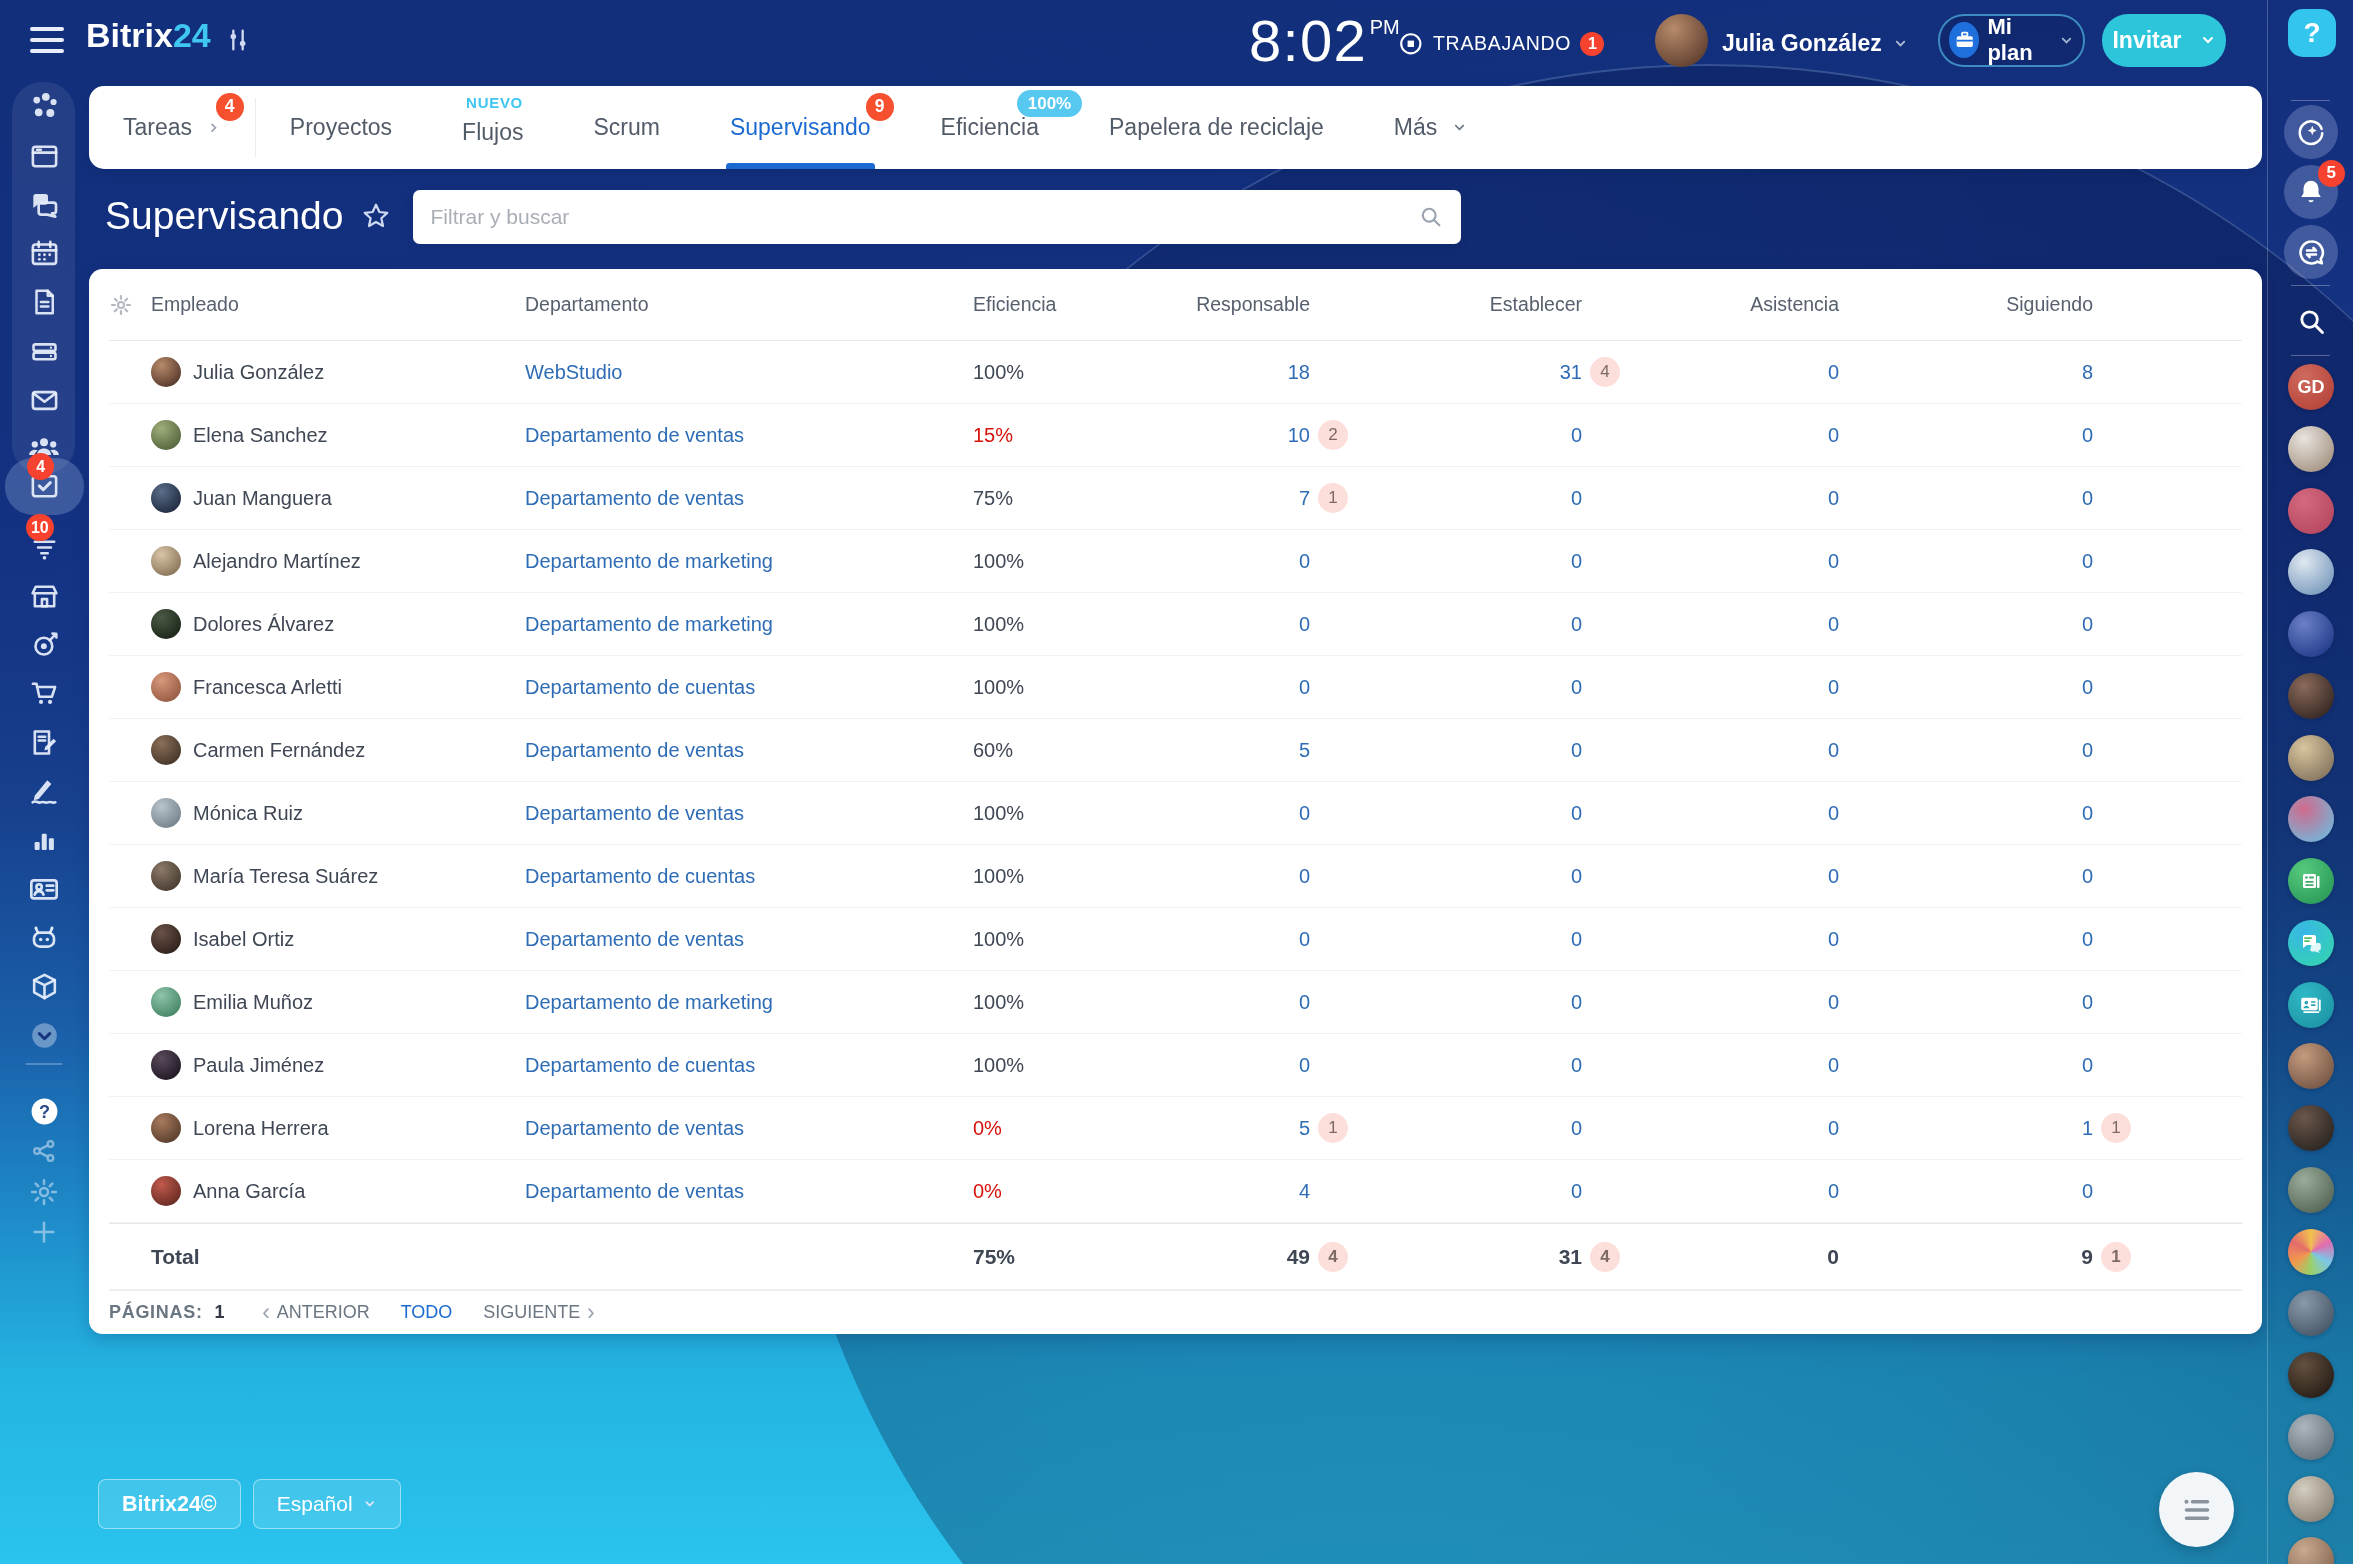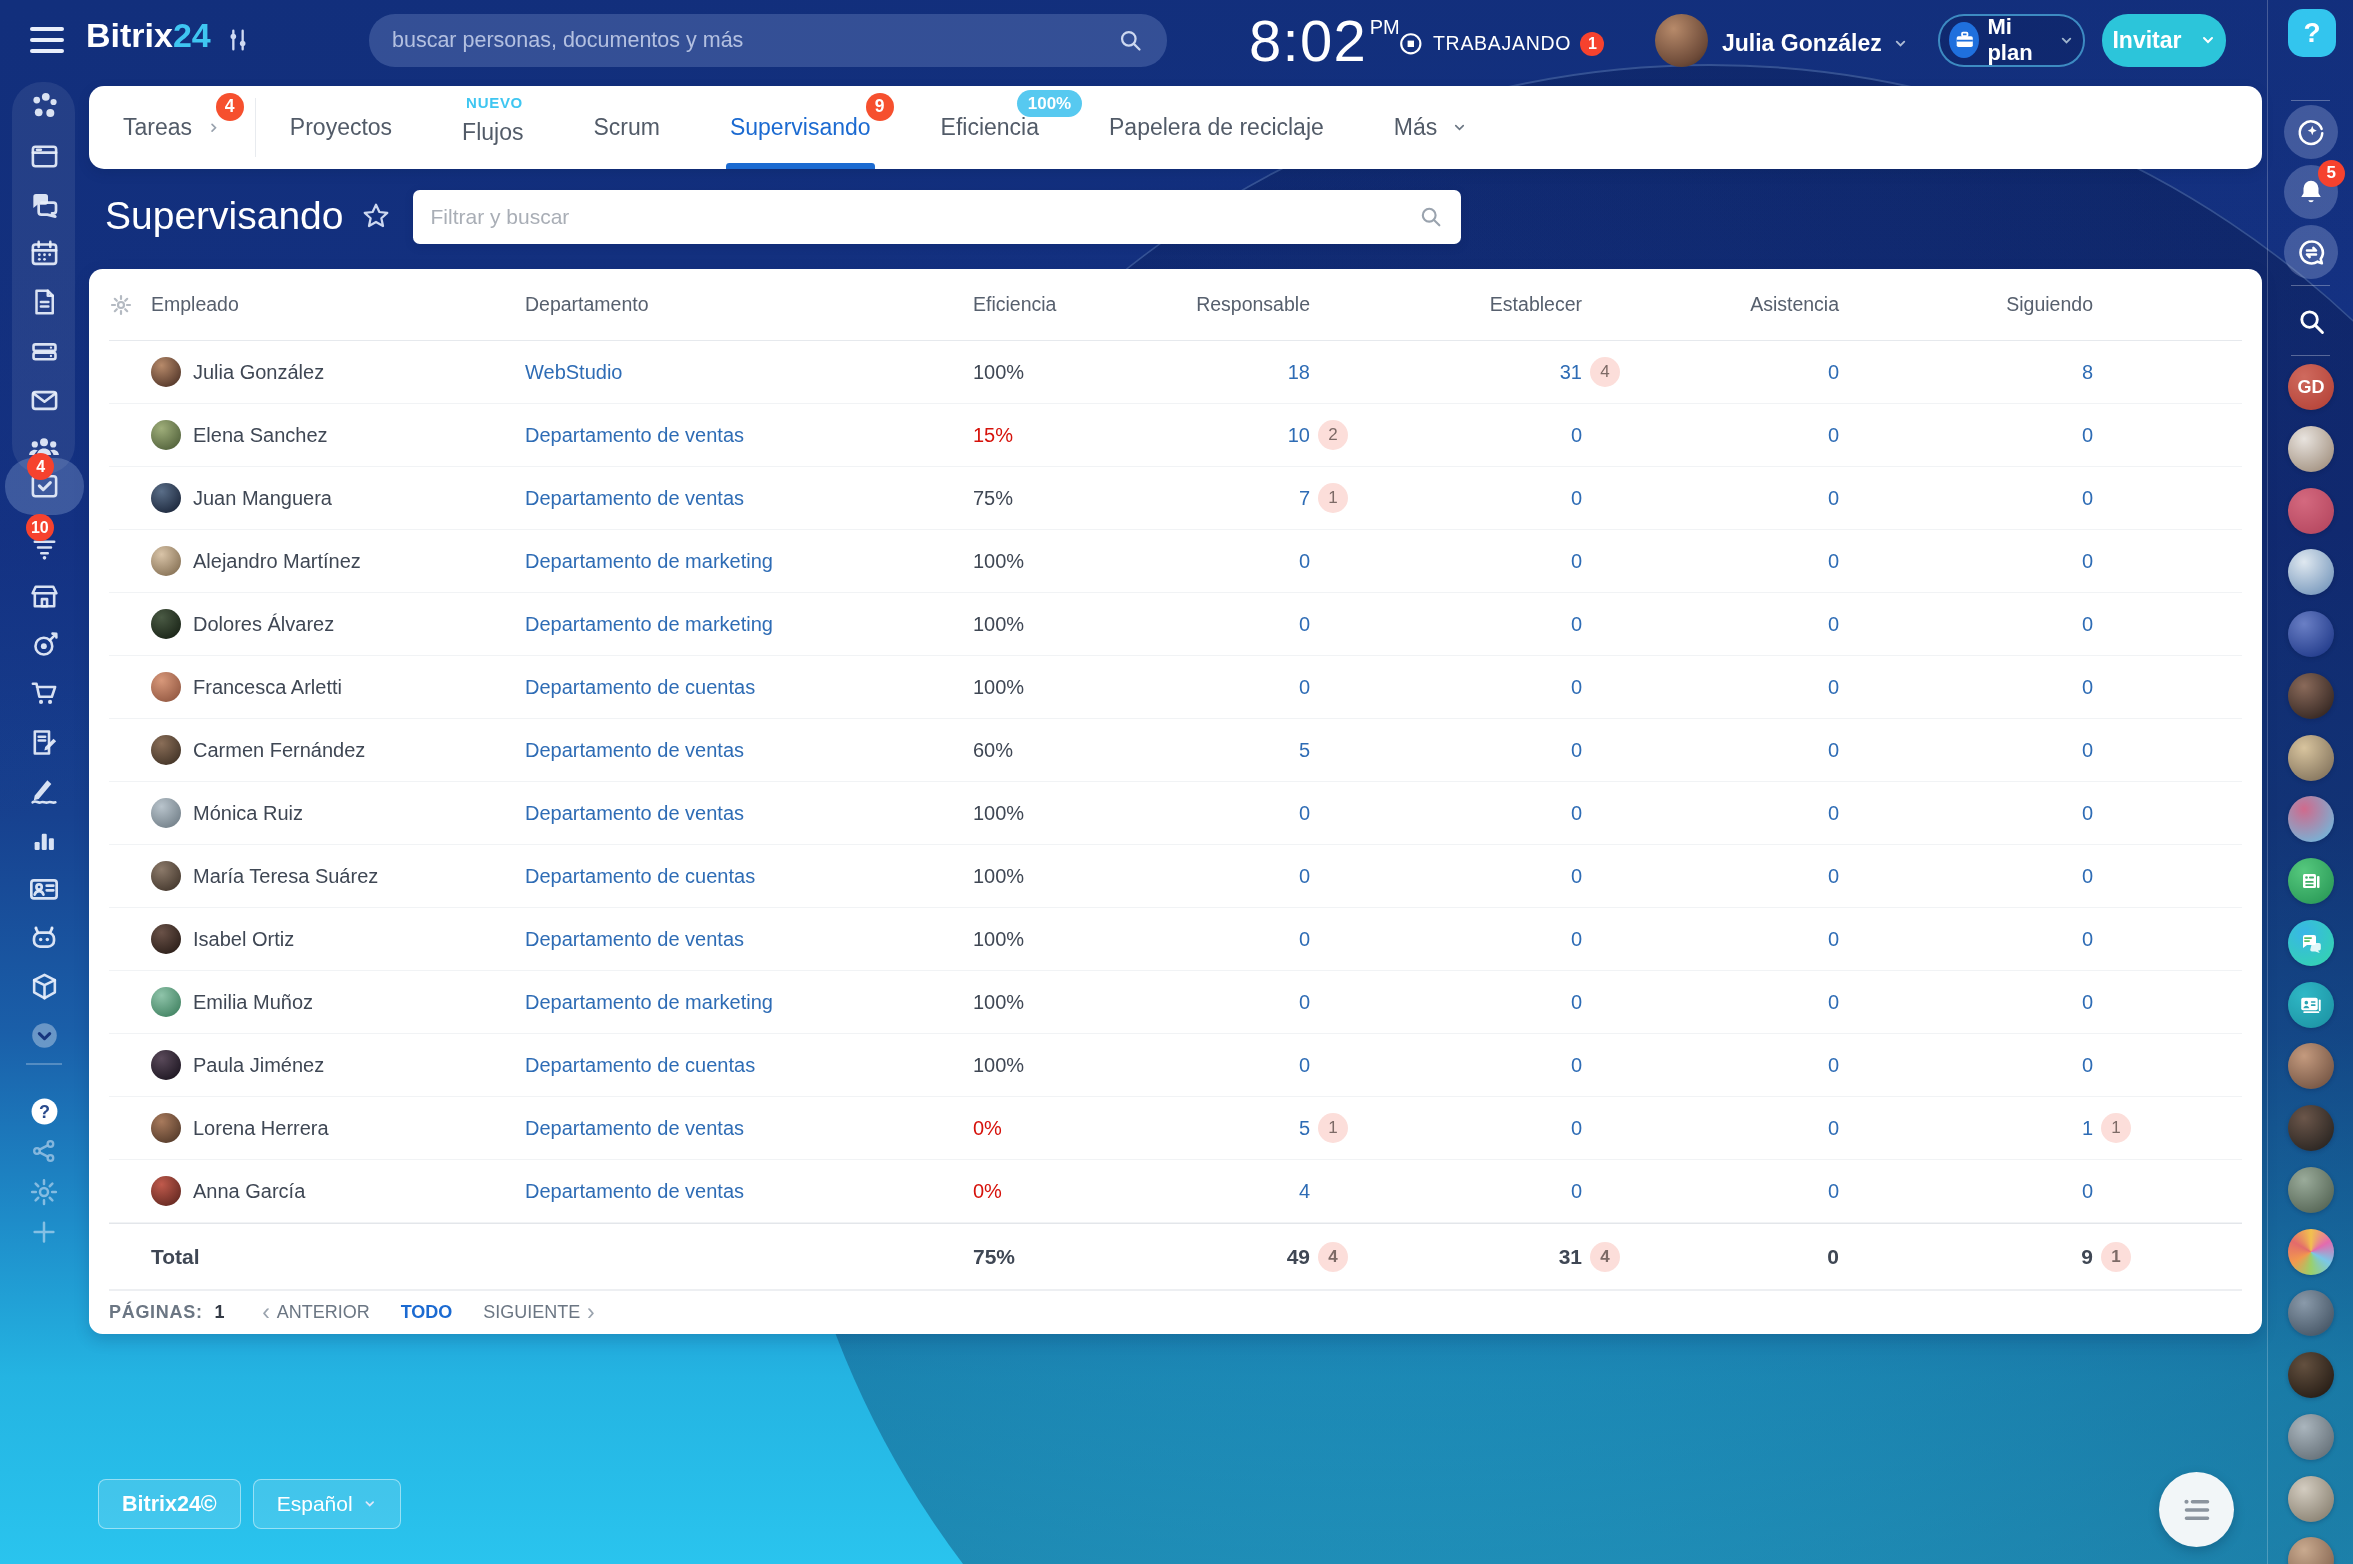--- a/index.html
+++ b/index.html
@@ -76,21 +76,21 @@
   .numc{position:relative;display:flex;justify-content:flex-end;color:#2e6cb5;}
   .numc .badge-soft{position:absolute;left:100%;top:50%;transform:translateY(-50%);margin-left:8px;}
   .badge-soft{min-width:30px;height:30px;border-radius:15px;background:#fcdeda;color:#7d6a66;font-size:17px;
               display:flex;align-items:center;justify-content:center;padding:0 6.7px;box-sizing:border-box;}
   .totrow{height:65px;border-top:1.3px solid #e3e6ea;font-size:21px;font-weight:700;color:#3f4754;}
   .totrow .numc{color:#3f4754;}
   .pagerow{height:43px;border-top:2px solid #edeff2;display:flex;align-items:center;font-size:18px;color:#6b7683;}
   .pagerow .seg{margin-right:31px;display:flex;align-items:center;cursor:pointer;}
   .pagerow .pglabel{font-weight:700;letter-spacing:0.7px;margin-right:12px;cursor:default;}
   .pagerow .pgnum{color:#333a45;font-weight:700;cursor:default;}
-  .pagerow .todo{color:#1b6ad1;font-weight:700;}
+  .pagerow .todo{color:#1b6ad1;font-weight:400;}
   .pagerow .pchev{font-size:23px;margin:0 6.7px;color:#9aa3ae;}
   
   .leftrail{position:absolute;left:0;top:79px;width:88px;}
   .lr-group{position:absolute;left:12px;top:3.4px;width:63px;height:392px;border-radius:30px;background:rgba(255,255,255,0.08);}
   .lr-item{position:absolute;left:0;width:88px;display:flex;align-items:center;justify-content:center;cursor:pointer;color:rgba(233,240,252,0.92);}
   .lr-item .hl{position:absolute;width:79px;height:57px;border-radius:28px;background:rgba(170,195,235,0.28);}
   .lr-item .nbadge{position:absolute;top:-17.5px;right:5.4px;min-width:27px;height:27px;border-radius:13.5px;background:#f6422e;color:#fff;
                    font-size:16px;font-weight:700;display:flex;align-items:center;justify-content:center;padding:0 5.4px;box-sizing:border-box;z-index:2;}
   .lr-div{position:absolute;left:25.6px;width:36px;height:2px;background:rgba(255,255,255,0.25);}
   .dim{opacity:0.55;}
@@ -133,29 +133,20 @@
         <i></i>
       </div>
     <div class="logo"><span>Bitrix</span><span class="accent">24</span></div>
     <div class="logo-tune">
       <svg width="28" height="28" viewBox="0 0 24 24" fill="none" stroke="currentColor" stroke-width="2" stroke-linecap="round">
           <path d="M8 4v16M16 4v16"></path>
           <circle cx="8" cy="9" r="2.4" fill="currentColor" stroke="none"></circle>
           <circle cx="16" cy="15" r="2.4" fill="currentColor" stroke="none"></circle>
         </svg>
     </div>
-    <div class="searchbar">
-      <span class="ph">buscar personas, documentos y más</span>
-      <span>
-        <svg width="27" height="27" viewBox="0 0 24 24" fill="none" stroke="#cdd8f0" stroke-width="2" stroke-linecap="round">
-            <circle cx="10.5" cy="10.5" r="6"></circle>
-            <path d="M15 15l5 5"></path>
-          </svg>
-      </span>
-    </div>
     <div class="clock">
       <span class="t">8:02</span>
         <span class="m">PM</span>
     </div>
     <div class="status">
       <span>
         <svg width="25.6" height="25.6" viewBox="0 0 24 24" fill="none" stroke="#fff" stroke-width="2">
             <circle cx="12" cy="12" r="9"></circle>
             <rect x="9" y="9" width="6" height="6" fill="#fff" stroke="none"></rect>
           </svg>

